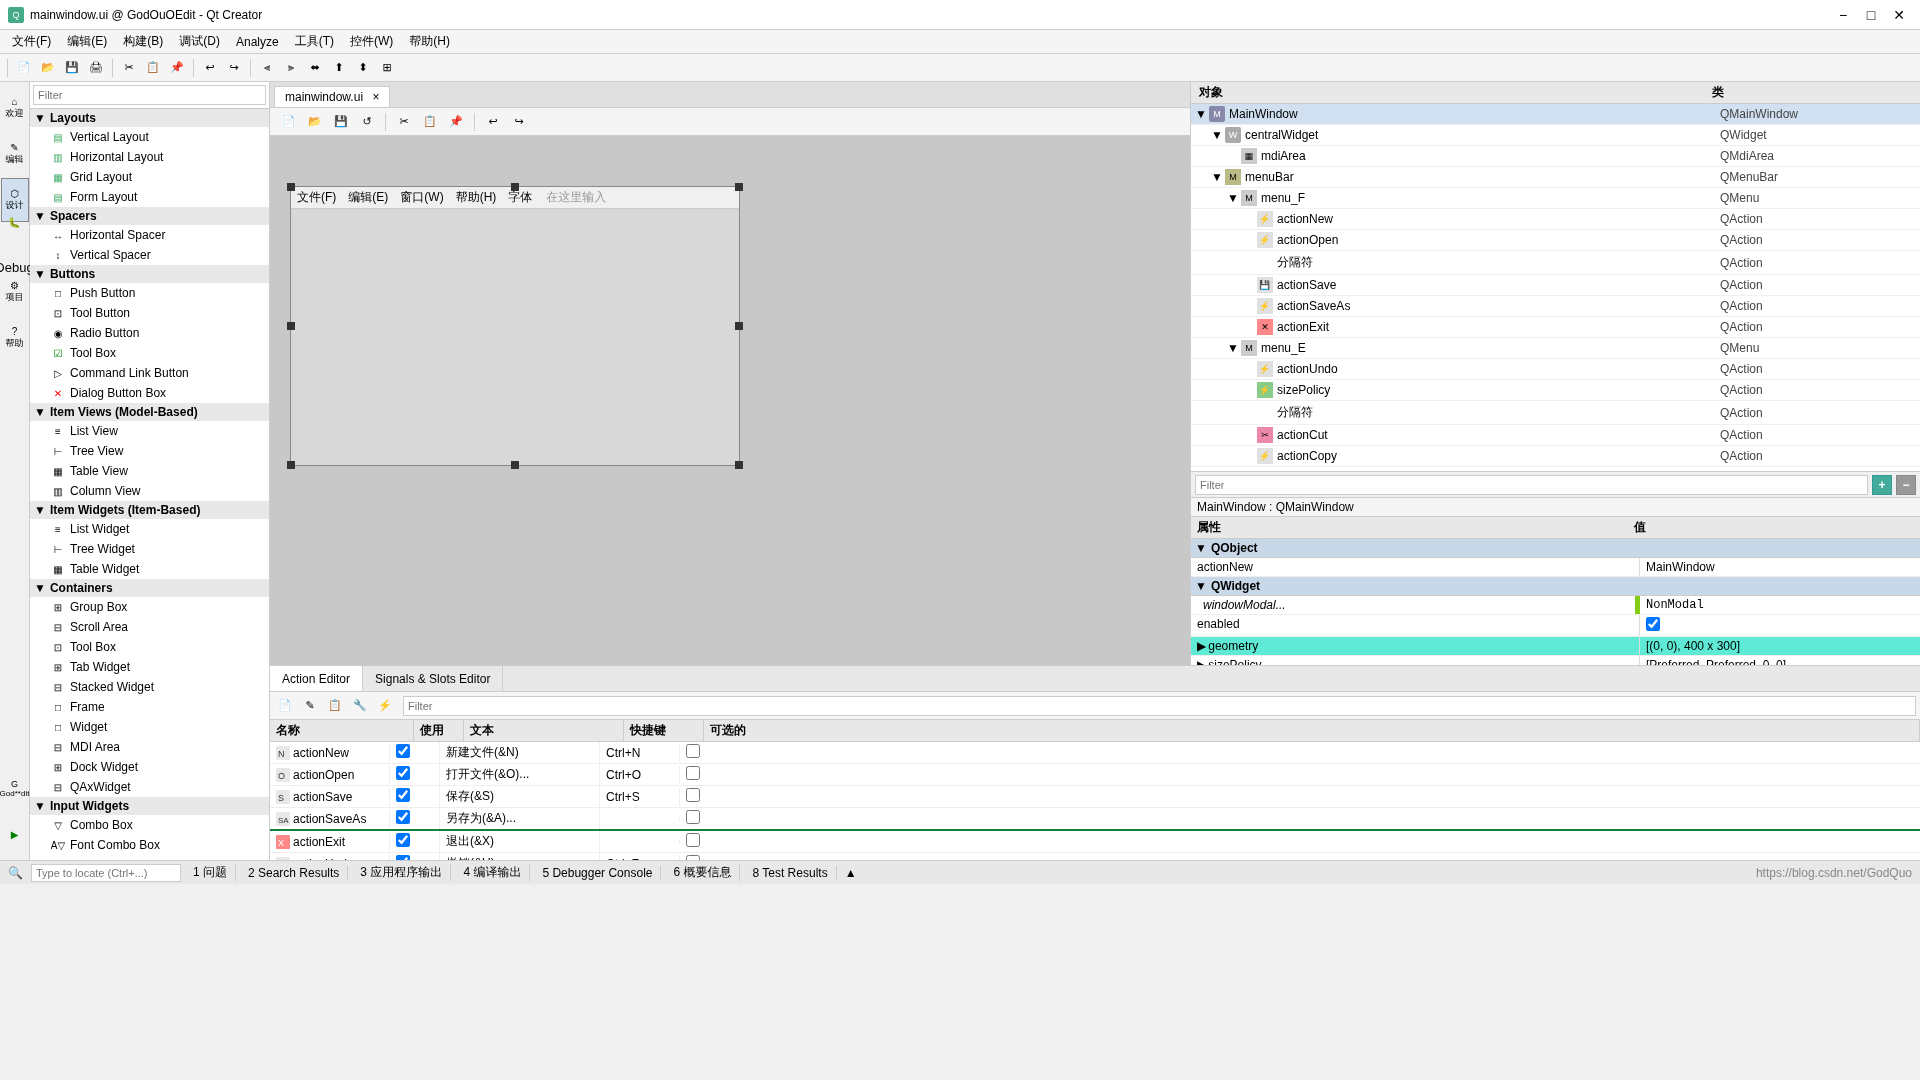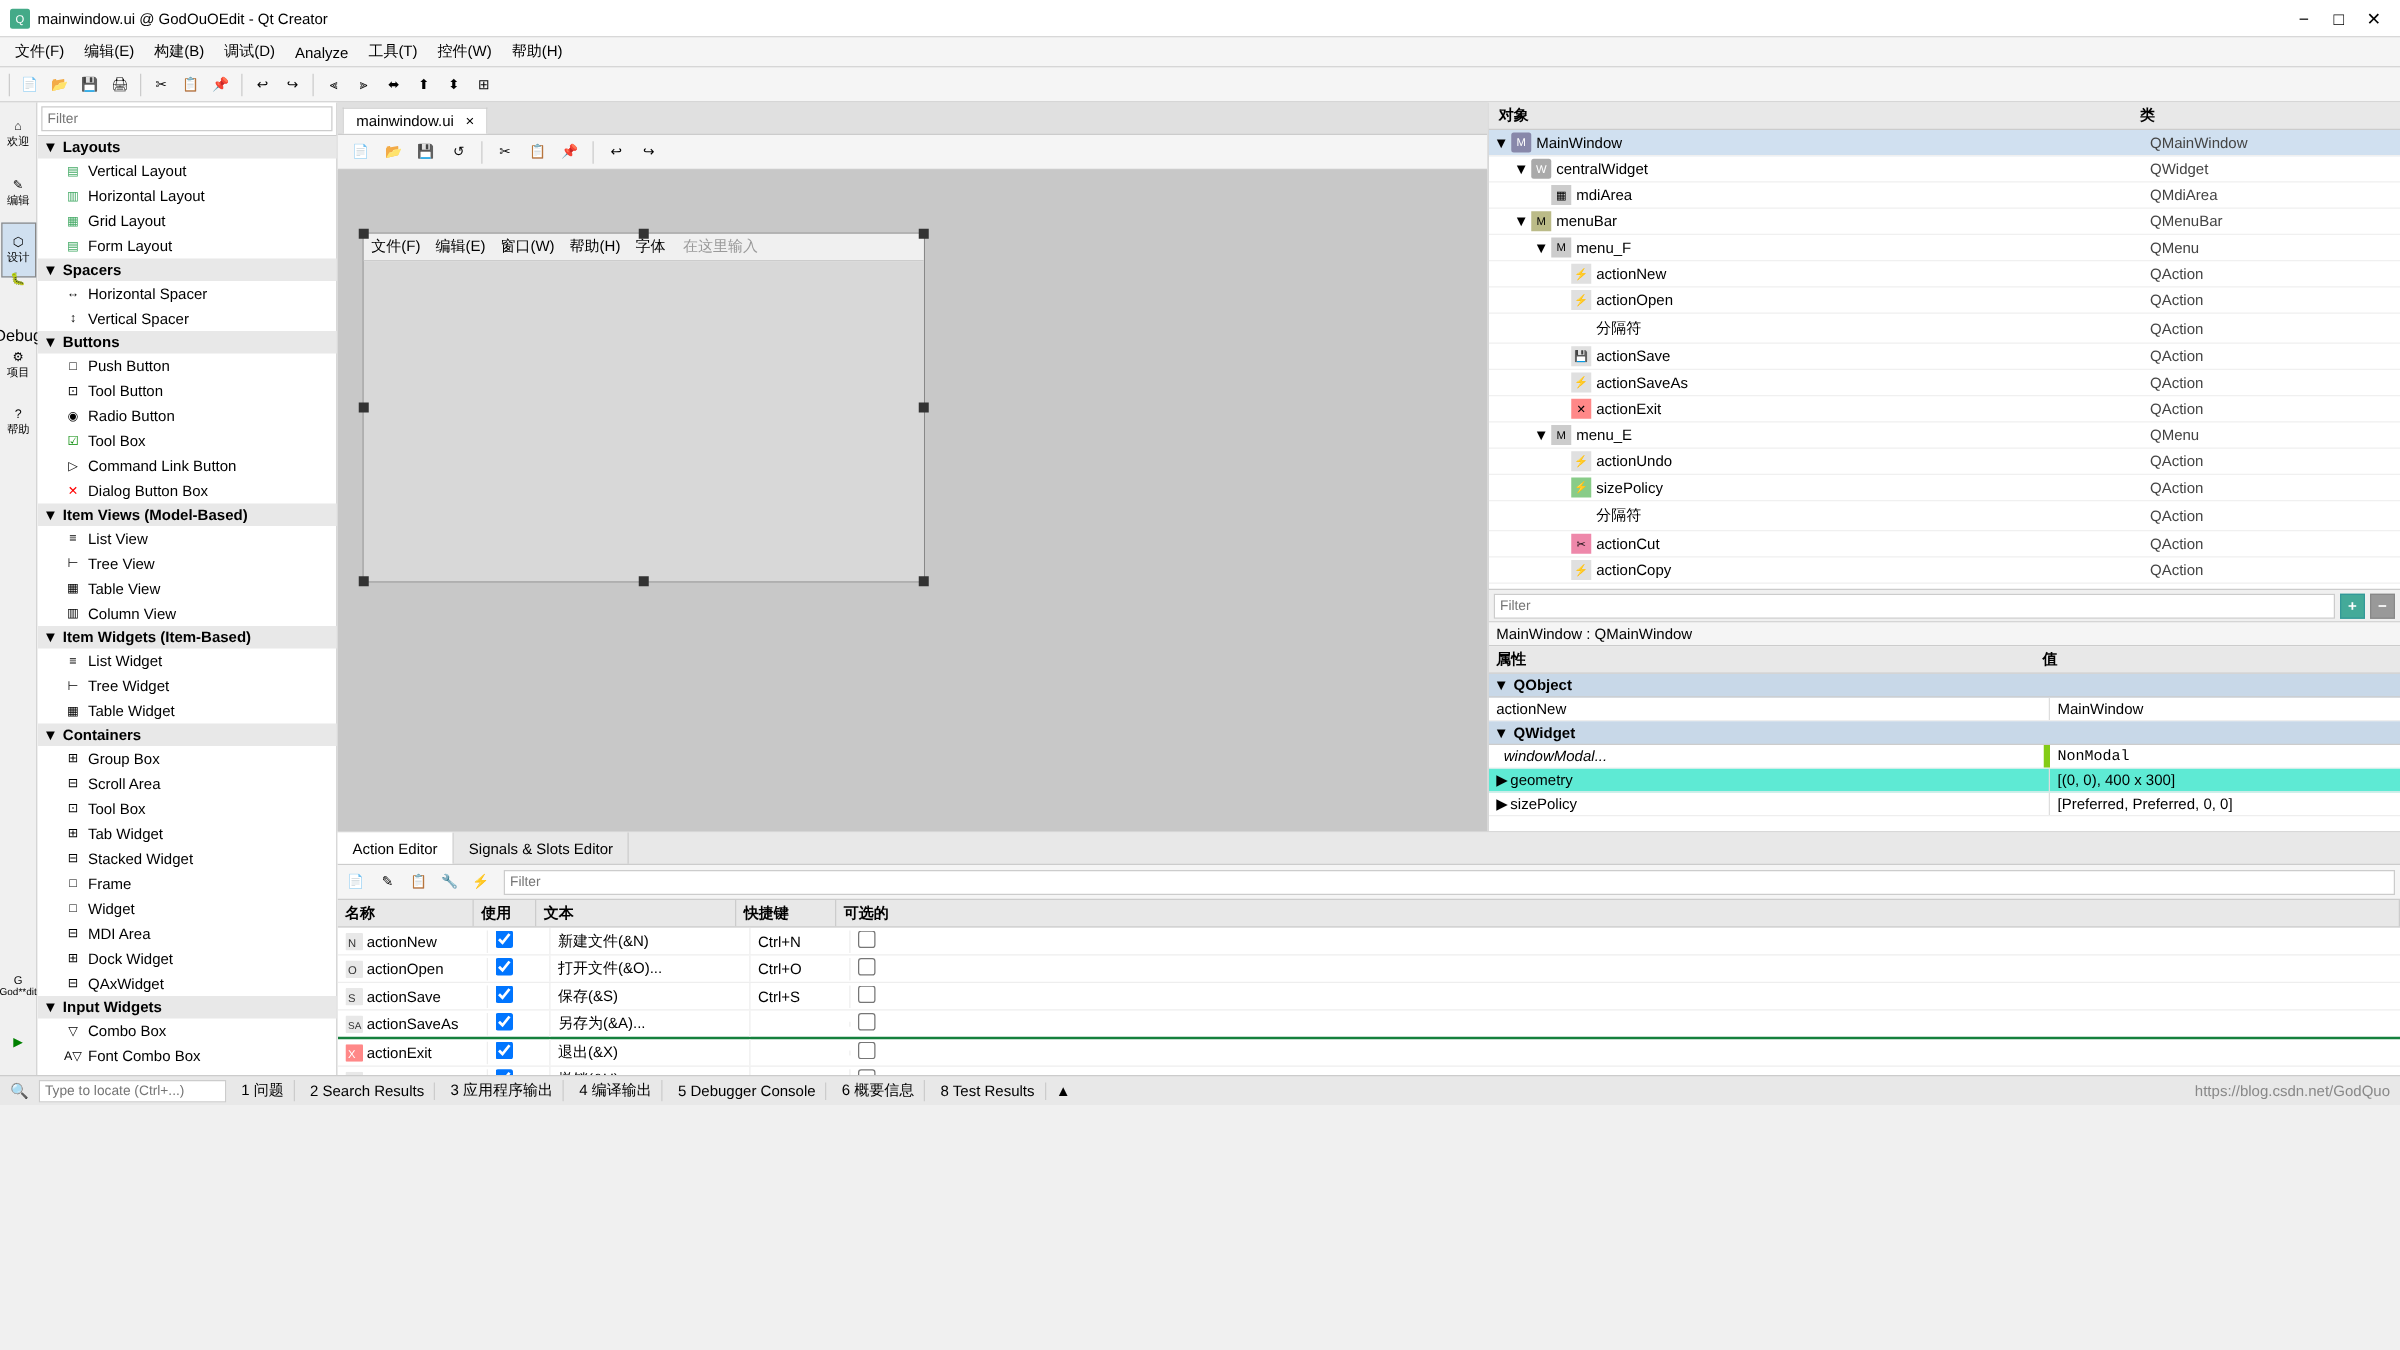--- a/index.html
+++ b/index.html
@@ -584,20 +584,24 @@
             </div>
 
             <div class="prop-section" style="padding:2px 4px; background:#c8d8e8; font-weight:bold; border-bottom:1px solid #ccc; display:flex; align-items:center;">
               <span>▼</span>
               <span style="margin-left:4px;">QWidget</span>
             </div>
             <div class="prop-row" style="display:flex; border-bottom:1px solid #eee;">
               <span class="prop-name" style="flex:1; padding:2px 12px; border-right:5px solid #84cc16;font-style:italic;">windowModal...</span>
               <span class="prop-value" style="width:280px; padding:2px 6px;font-family:Liberation Mono, monospace;">NonModal</span>
             </div>
+            <div class="prop-row" style="display:flex; border-bottom:1px solid #eee;">
+              <span class="prop-name" style="flex:1; padding:2px 6px; border-right:1px solid #ddd;">enabled</span>
+              <span class="prop-value" style="width:280px; padding:2px 6px;"><input type="checkbox" checked="" style="width: 14px; height: 14px;"></span>
+            </div>
             <div class="prop-row highlight" style="display:flex; border-bottom:1px solid #eee; background:#5eead4;">
               <span class="prop-name" style="flex:1; padding:2px 6px; border-right:1px solid #ddd;"><span style="margin-right:2px;">▶</span>geometry</span>
               <span class="prop-value" style="width:280px; padding:2px 6px;">[(0, 0), 400 x 300]</span>
             </div>
             <div class="prop-row" style="display:flex; border-bottom:1px solid #eee;">
               <span class="prop-name" style="flex:1; padding:2px 6px; border-right:1px solid #ddd;"><span style="margin-right:2px;">▶</span>sizePolicy</span>
               <span class="prop-value" style="width:280px; padding:2px 6px;">[Preferred, Preferred, 0, 0]</span>
             </div>
 
           </div>
@@ -618,21 +622,21 @@
         <button class="tb-btn">📄</button>
         <button class="tb-btn">✎</button>
         <button class="tb-btn">📋</button>
         <button class="tb-btn">🔧</button>
         <button class="tb-btn">⚡</button>
         <input type="text" id="action-filter" style="flex: 1 1 0%; height: 20px; border: 1px solid rgb(204, 204, 204); padding: 0px 4px; font-size: 11px; margin-left: 4px;" placeholder="Filter">
       </div>
 
       <div id="action-table" style="flex:1; overflow:hidden; display:flex; flex-direction:column;">
         <div class="at-header" style="display:flex; background:#e8e8e8; border-bottom:1px solid #ccc; font-weight:bold; font-size:12px; flex-shrink:0;">
-          <span class="at-cell" style="width:109px; padding:2px 6px; border-right:1px solid #ccc;">名称</span>
+          <span class="at-cell" style="width:144px; padding:2px 6px; border-right:1px solid #ccc;">名称</span>
           <span class="at-cell" style="width:50px; padding:2px 6px; border-right:1px solid #ccc;">使用</span>
           <span class="at-cell" style="width:160px; padding:2px 6px; border-right:1px solid #ccc;">文本</span>
           <span class="at-cell" style="width:80px; padding:2px 6px; border-right:1px solid #ccc;">快捷键</span>
           <span class="at-cell" style="flex:1; padding:2px 6px;">可选的</span>
         </div>
         <div style="flex:1; overflow-y:auto;">
 
           <div class="at-row" style="display:flex; border-bottom:1px solid #eee; font-size:12px; align-items:center;">
             <span style="width:120px; padding:2px 6px; border-right:1px solid #eee; display:flex; align-items:center; gap:3px;">
               <svg width="14" height="14" viewBox="0 0 14 14">

